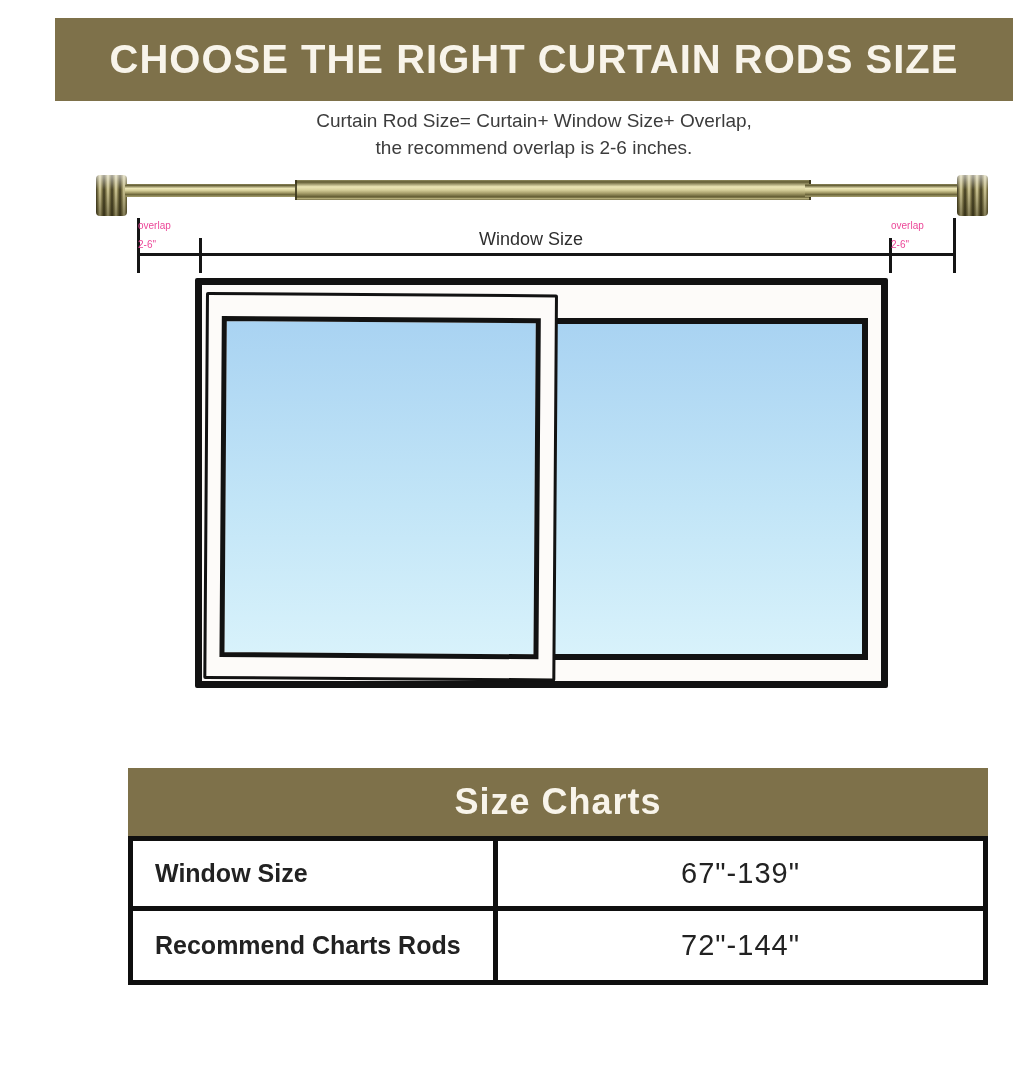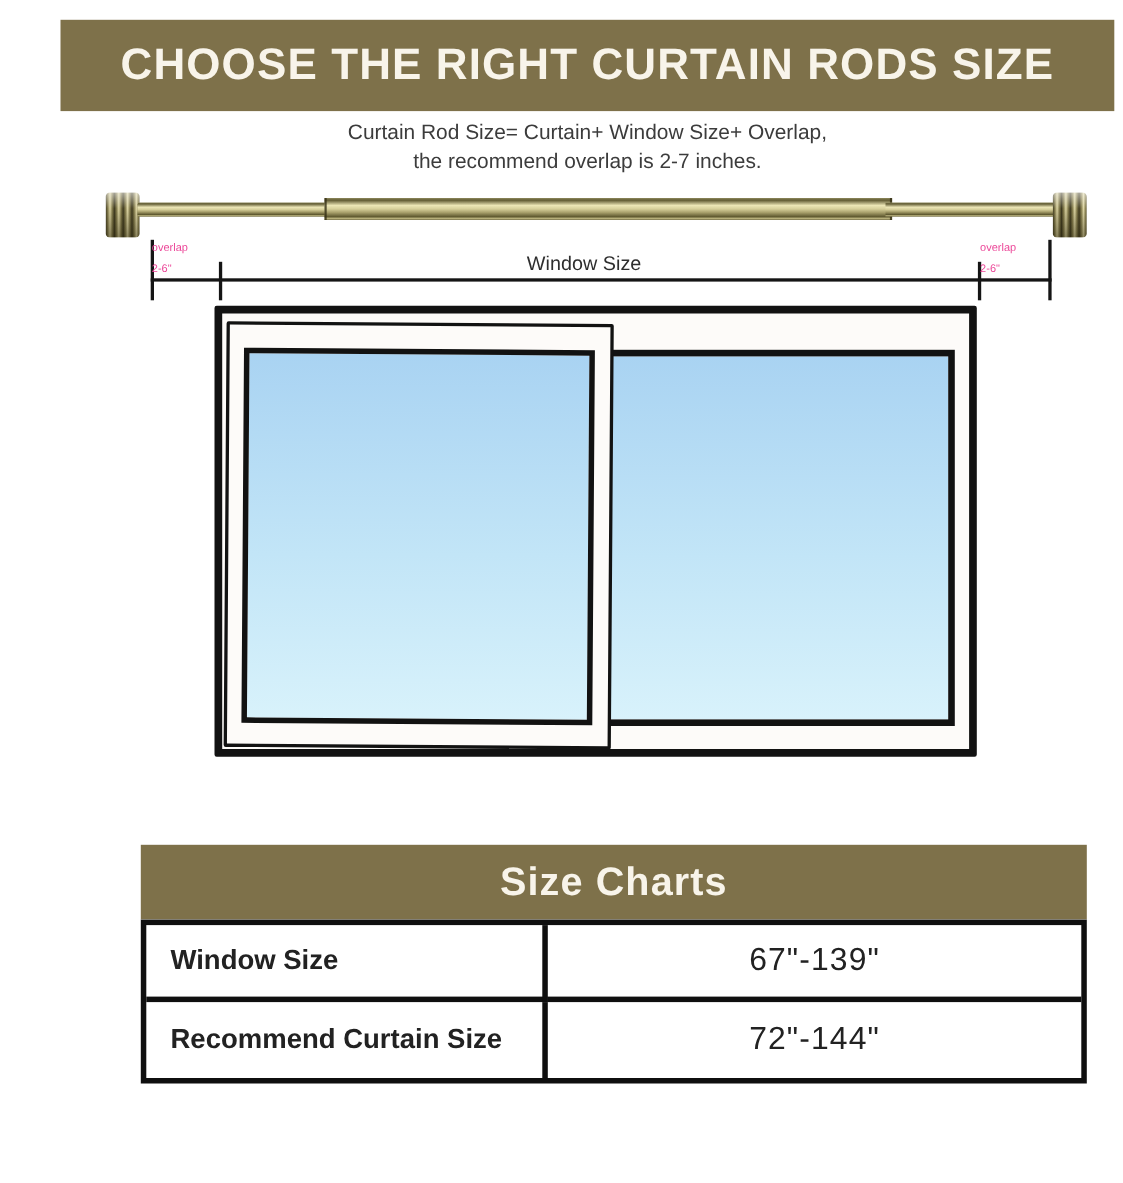--- a/index.html
+++ b/index.html
@@ -95,21 +95,21 @@
 <body>
 
 <div class="canvas">
 
   <div class="banner">
     <h1>CHOOSE THE RIGHT CURTAIN RODS SIZE</h1>
   </div>
 
   <div class="formula">
     <div>Curtain Rod Size= Curtain+ Window Size+ Overlap,</div>
-    <div>the recommend overlap is 2-7 inches.</div>
+    <div>the recommend overlap is 2-6 inches.</div>
   </div>
 
   <div>
     <div class="rod-part finial finial-left"></div>
     <div class="rod-part rod-tube tube-thin-left"></div>
     <div class="rod-part rod-tube tube-center"></div>
     <div class="rod-part rod-tube tube-thin-right"></div>
     <div class="rod-part finial finial-right"></div>
   </div>
 
@@ -138,17 +138,17 @@
       <div class="glass glass-left"></div>
     </div>
   </div>
 
   <div class="chart-header">
     <h2>Size Charts</h2>
   </div>
   <div class="chart-table">
     <div class="t-cell c-label r-top">Window Size</div>
     <div class="t-cell c-value r-top">67"-139"</div>
-    <div class="t-cell c-label">Recommend Curtain Size</div>
+    <div class="t-cell c-label">Recommend Charts Rods</div>
     <div class="t-cell c-value">72"-144"</div>
   </div>
 
 </div>
 
 </body></html>

